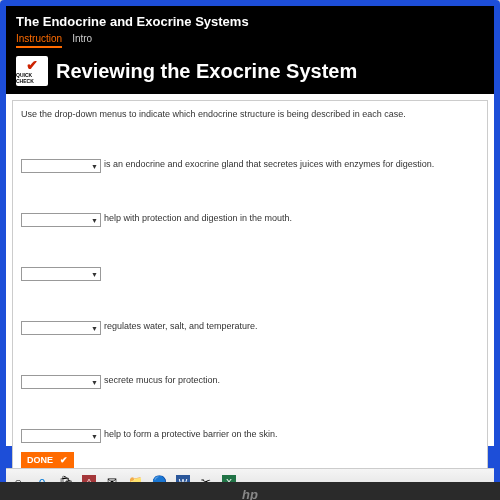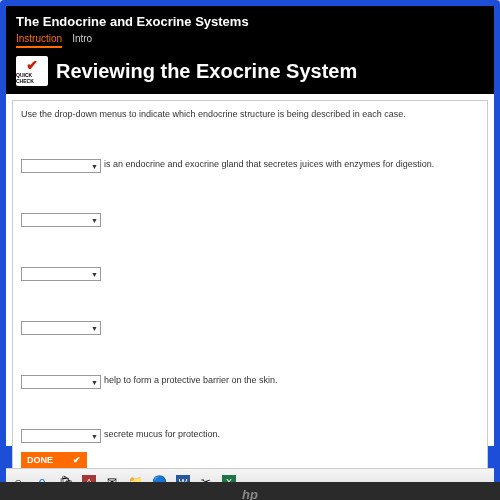--- a/index.html
+++ b/index.html
@@ -113,21 +113,21 @@
   }
   .done-btn {
     background: #ff6b00;
     color: #fff;
     font-size: 9px;
     font-weight: bold;
     padding: 3px 6px;
     margin-top: 6px;
     display: inline-flex;
     align-items: flex-end;
-    gap: 20px;
+    gap: 7px;
   }
   .intro-btn {
     background: #eee;
     border: 1px solid #bbb;
     padding: 4px 10px;
     font-size: 9px;
     display: inline-flex;
     align-items: center;
     gap: 4px;
     margin-top: 8px;
@@ -232,42 +232,44 @@
       <div class="row">
         <div class="dropdown">
             <span class="dd-arrow">▼</span>
           </div>
         <span>is an endocrine and exocrine gland that secretes juices with enzymes for digestion.</span>
       </div>
       <div class="row">
         <div class="dropdown">
             <span class="dd-arrow">▼</span>
           </div>
-      </div>
-      <div class="row">
-        <div class="dropdown">
-            <span class="dd-arrow">▼</span>
-          </div>
-      </div>
-      <div class="row">
-        <div class="dropdown">
-            <span class="dd-arrow">▼</span>
-          </div>
+        <span>help with protection and digestion in the mouth.</span>
+      </div>
+      <div class="row">
+        <div class="dropdown">
+            <span class="dd-arrow">▼</span>
+          </div>
+      </div>
+      <div class="row">
+        <div class="dropdown">
+            <span class="dd-arrow">▼</span>
+          </div>
+        <span>regulates water, salt, and temperature.</span>
+      </div>
+      <div class="row">
+        <div class="dropdown">
+            <span class="dd-arrow">▼</span>
+          </div>
+        <span>secrete mucus for protection.</span>
       </div>
       <div class="row">
         <div class="dropdown">
             <span class="dd-arrow">▼</span>
           </div>
         <span>help to form a protective barrier on the skin.</span>
-      </div>
-      <div class="row">
-        <div class="dropdown">
-            <span class="dd-arrow">▼</span>
-          </div>
-        <span>secrete mucus for protection.</span>
       </div>
 
       <div class="done-btn">
         <span>DONE</span>
         <span>✔</span>
       </div>
       <br>
       <div class="intro-btn">
         <span>🔊</span>
         <span>Active</span>

